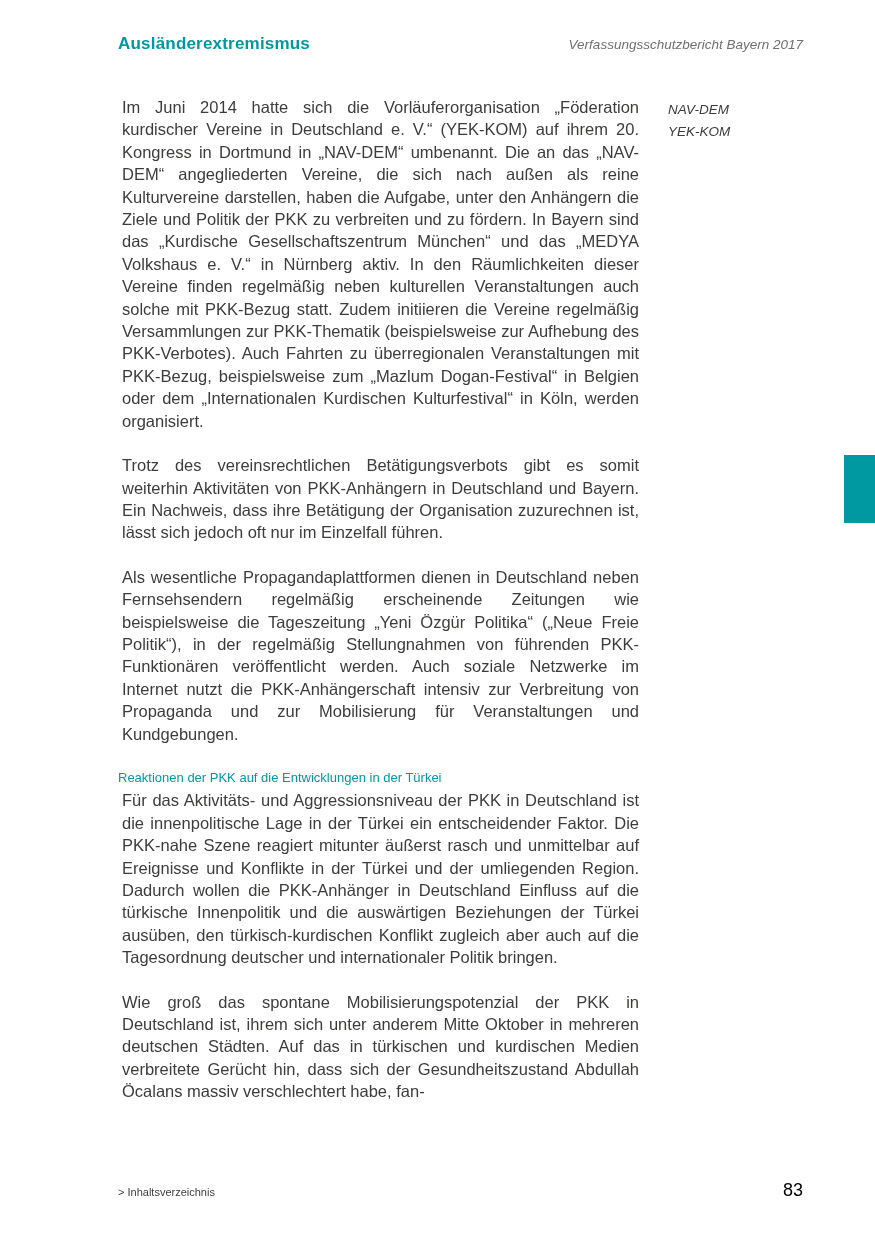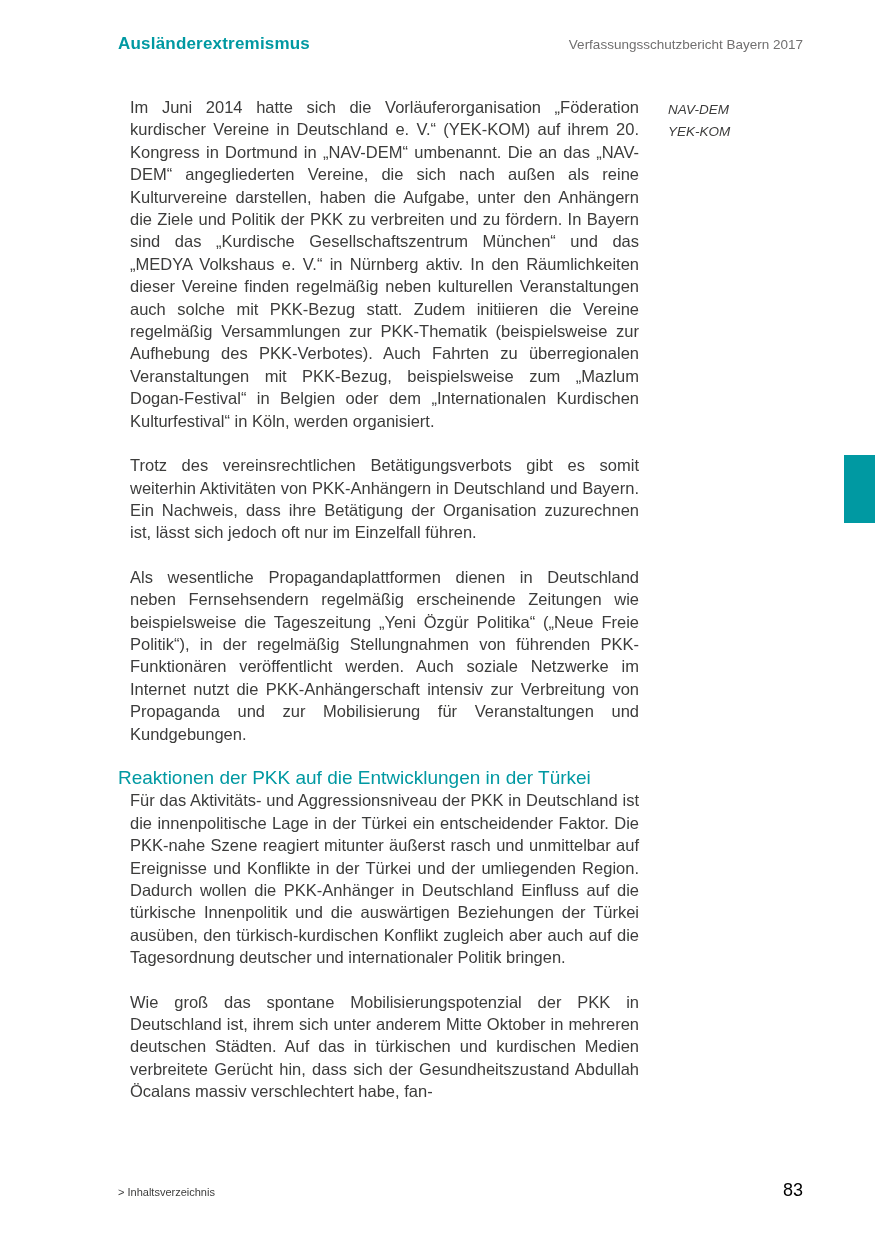--- a/index.html
+++ b/index.html
@@ -26,38 +26,39 @@
   }
   .section-title {
     color: var(--accent, #0099A2);
     font-size: 17px;
     font-weight: bold;
     letter-spacing: 0.2px;
   }
   .report-title {
     color: #706f6f;
     font-size: 13.5px;
+    font-style: italic;
   }
   .text-column {
     position: absolute;
     left: 118px;
     top: 96px;
     width: 521px;
     color: #3c3c3b;
     font-size: 16.5px;
     line-height: 22.4px;
     text-align: justify;
   }
   .text-column p {
-    margin: 0 0 22px 12px;
+    margin: 0 0 22px 4px;
   }
   .subheading {
     margin: 0;
     color: var(--accent, #0099A2);
-    font-size: 19px;
+    font-size: 13px;
     font-weight: normal;
     line-height: 22.4px;
     text-align: left;
   }
   .margin-note {
     position: absolute;
     left: 668px;
     top: 99px;
     width: 120px;
     color: #3c3c3b;

